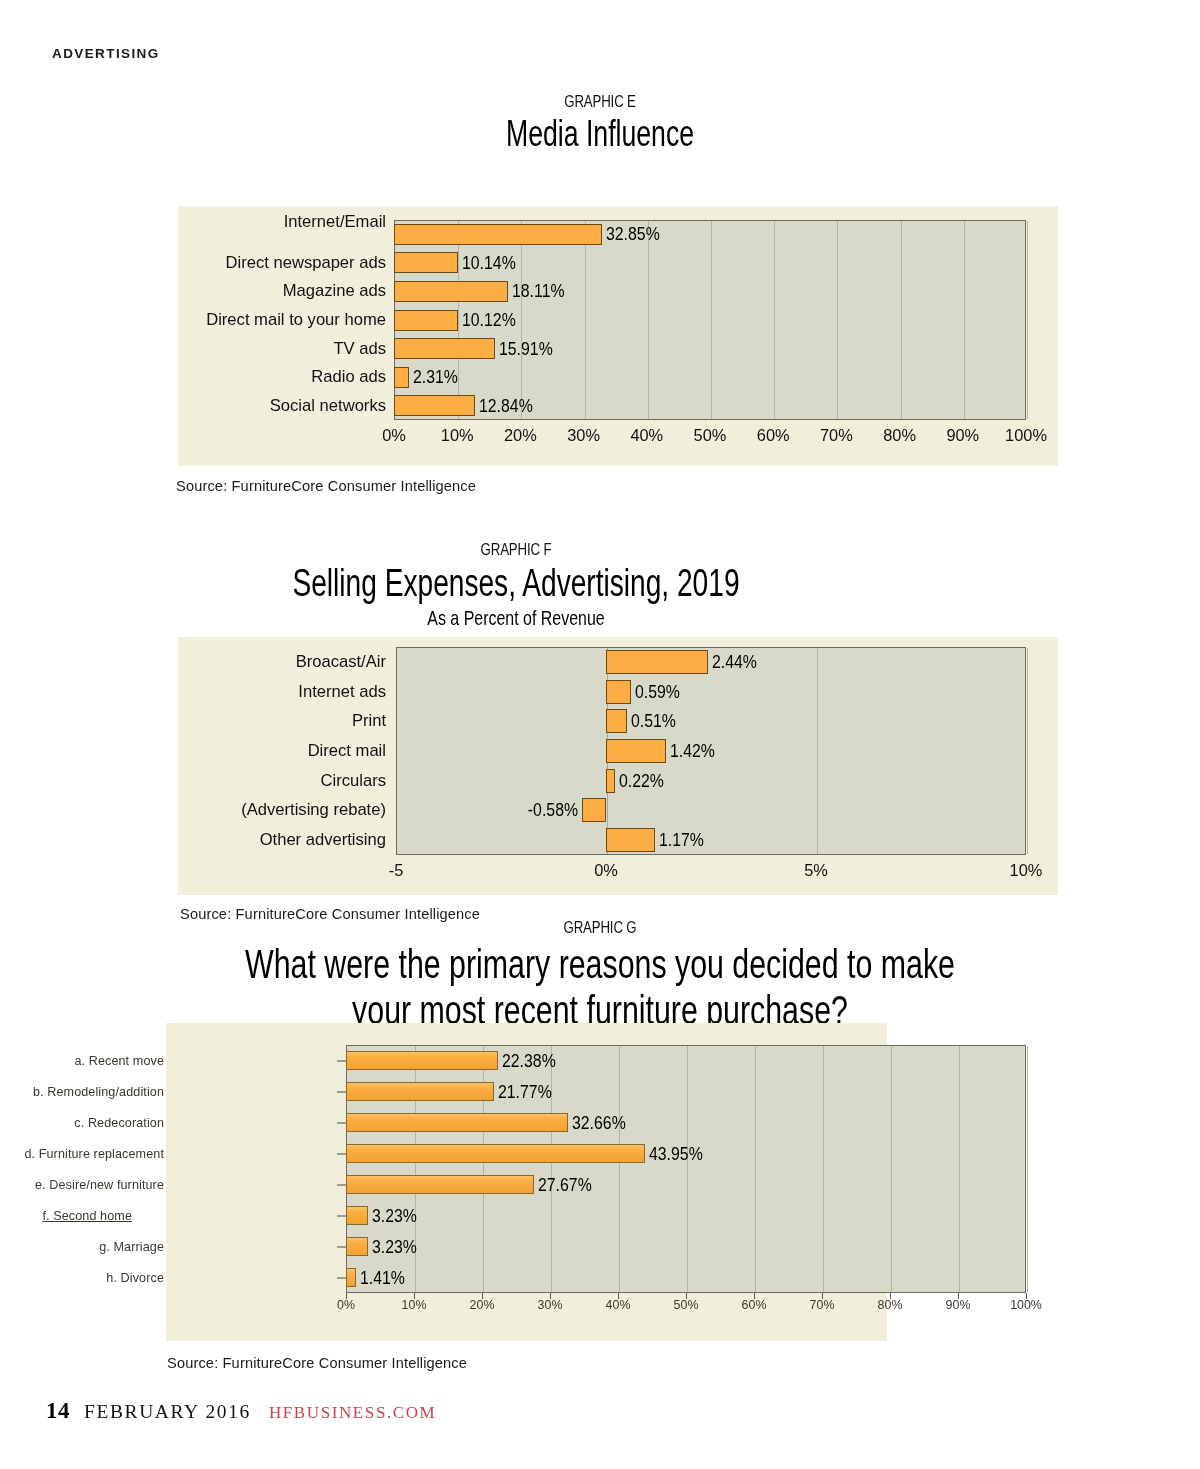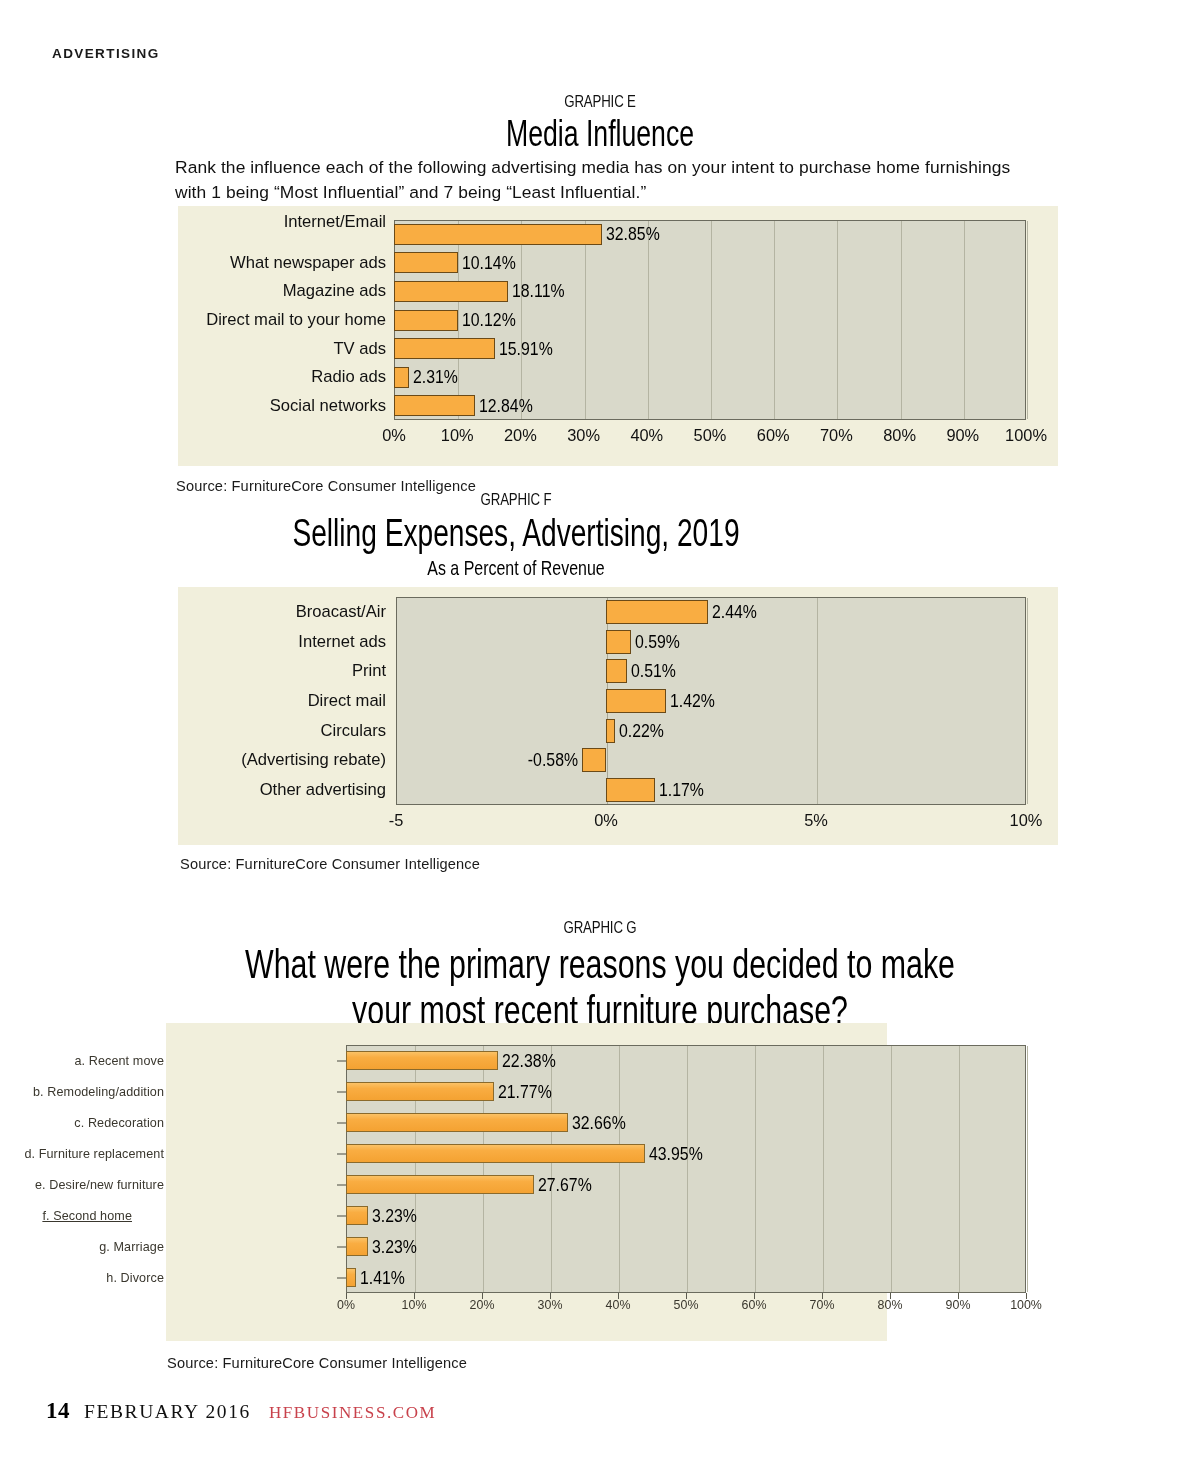--- a/index.html
+++ b/index.html
@@ -181,39 +181,38 @@
   }
 </style>
 </head>
 <body>
 
 <div class="kicker">ADVERTISING</div>
 
 <div class="chart-block" style="left:0; top:92px; width:1200px;">
   <div class="graphic-id">GRAPHIC E</div>
   <div class="chart-title t-e">Media Influence</div>
-  <div class="chart-desc" style="position:absolute; left:175px; top:63px; width:840px;">Rank the influence each of the following advertising media has on your intent to purchase home furnishings with 1 being “Most Influential” and 7 being “Least Influential.”</div>
   <div class="panel" id="panel-e" style="position:absolute; left:178px; top:114px; width:880px; height:260px;">
       <div class="plot" style="left: 216px; top: 14px; width: 632px; height: 200px;">
         <div class="grid-v" style="left: 63.2px;"></div>
         <div class="grid-v" style="left: 126.4px;"></div>
         <div class="grid-v" style="left: 189.6px;"></div>
         <div class="grid-v" style="left: 252.8px;"></div>
         <div class="grid-v" style="left: 316px;"></div>
         <div class="grid-v" style="left: 379.2px;"></div>
         <div class="grid-v" style="left: 442.4px;"></div>
         <div class="grid-v" style="left: 505.6px;"></div>
         <div class="grid-v" style="left: 568.8px;"></div>
         <div class="grid-v" style="left: 632px;"></div>
       </div>
       <div class="bar" style="left: 216px; top: 17.7857px; width: 207.612px; height: 21px;"></div>
       <div class="cat-label" style="right: 672px; top: 16px;">Internet/Email</div>
       <div class="val-label" style="top: 28.2857px; left: 427.612px;">32.85%</div>
       <div class="bar" style="left: 216px; top: 46.3571px; width: 64.0848px; height: 21px;"></div>
-      <div class="cat-label" style="right: 672px; top: 56.8571px;">What newspaper ads</div>
+      <div class="cat-label" style="right: 672px; top: 56.8571px;">Direct newspaper ads</div>
       <div class="val-label" style="top: 56.8571px; left: 284.085px;">10.14%</div>
       <div class="bar" style="left: 216px; top: 74.9286px; width: 114.455px; height: 21px;"></div>
       <div class="cat-label" style="right: 672px; top: 85.4286px;">Magazine ads</div>
       <div class="val-label" style="top: 85.4286px; left: 334.455px;">18.11%</div>
       <div class="bar" style="left: 216px; top: 103.5px; width: 63.9584px; height: 21px;"></div>
       <div class="cat-label" style="right: 672px; top: 114px;">Direct mail to your home</div>
       <div class="val-label" style="top: 114px; left: 283.958px;">10.12%</div>
       <div class="bar" style="left: 216px; top: 132.071px; width: 100.551px; height: 21px;"></div>
       <div class="cat-label" style="right: 672px; top: 142.571px;">TV ads</div>
       <div class="val-label" style="top: 142.571px; left: 320.551px;">15.91%</div>
@@ -231,21 +230,21 @@
       <div class="axis-tick" style="left: 532px; top: 220px;">50%</div>
       <div class="axis-tick" style="left: 595.2px; top: 220px;">60%</div>
       <div class="axis-tick" style="left: 658.4px; top: 220px;">70%</div>
       <div class="axis-tick" style="left: 721.6px; top: 220px;">80%</div>
       <div class="axis-tick" style="left: 784.8px; top: 220px;">90%</div>
       <div class="axis-tick" style="left: 848px; top: 220px;">100%</div>
     </div>
   <div class="source" style="position:absolute; left:176px; top:386px;">Source: FurnitureCore Consumer Intelligence</div>
 </div>
 
-<div class="chart-block" style="left:0; top:490px; width:1032px;">
+<div class="chart-block" style="left:0; top:540px; width:1032px;">
   <div class="graphic-id">GRAPHIC F</div>
   <div class="chart-title t-f">Selling Expenses, Advertising, 2019</div>
   <div class="chart-sub">As a Percent of Revenue</div>
   <div class="panel" id="panel-f" style="position:absolute; left:178px; top:97px; width:880px; height:258px;">
       <div class="plot" style="left: 218px; top: 10px; width: 630px; height: 208px;">
         <div class="grid-v zero" style="left: 210px;"></div>
         <div class="grid-v" style="left: 420px;"></div>
         <div class="grid-v" style="left: 630px;"></div>
       </div>
       <div class="bar" style="left: 428px; top: 12.8571px; width: 102.48px; height: 24px;"></div>

